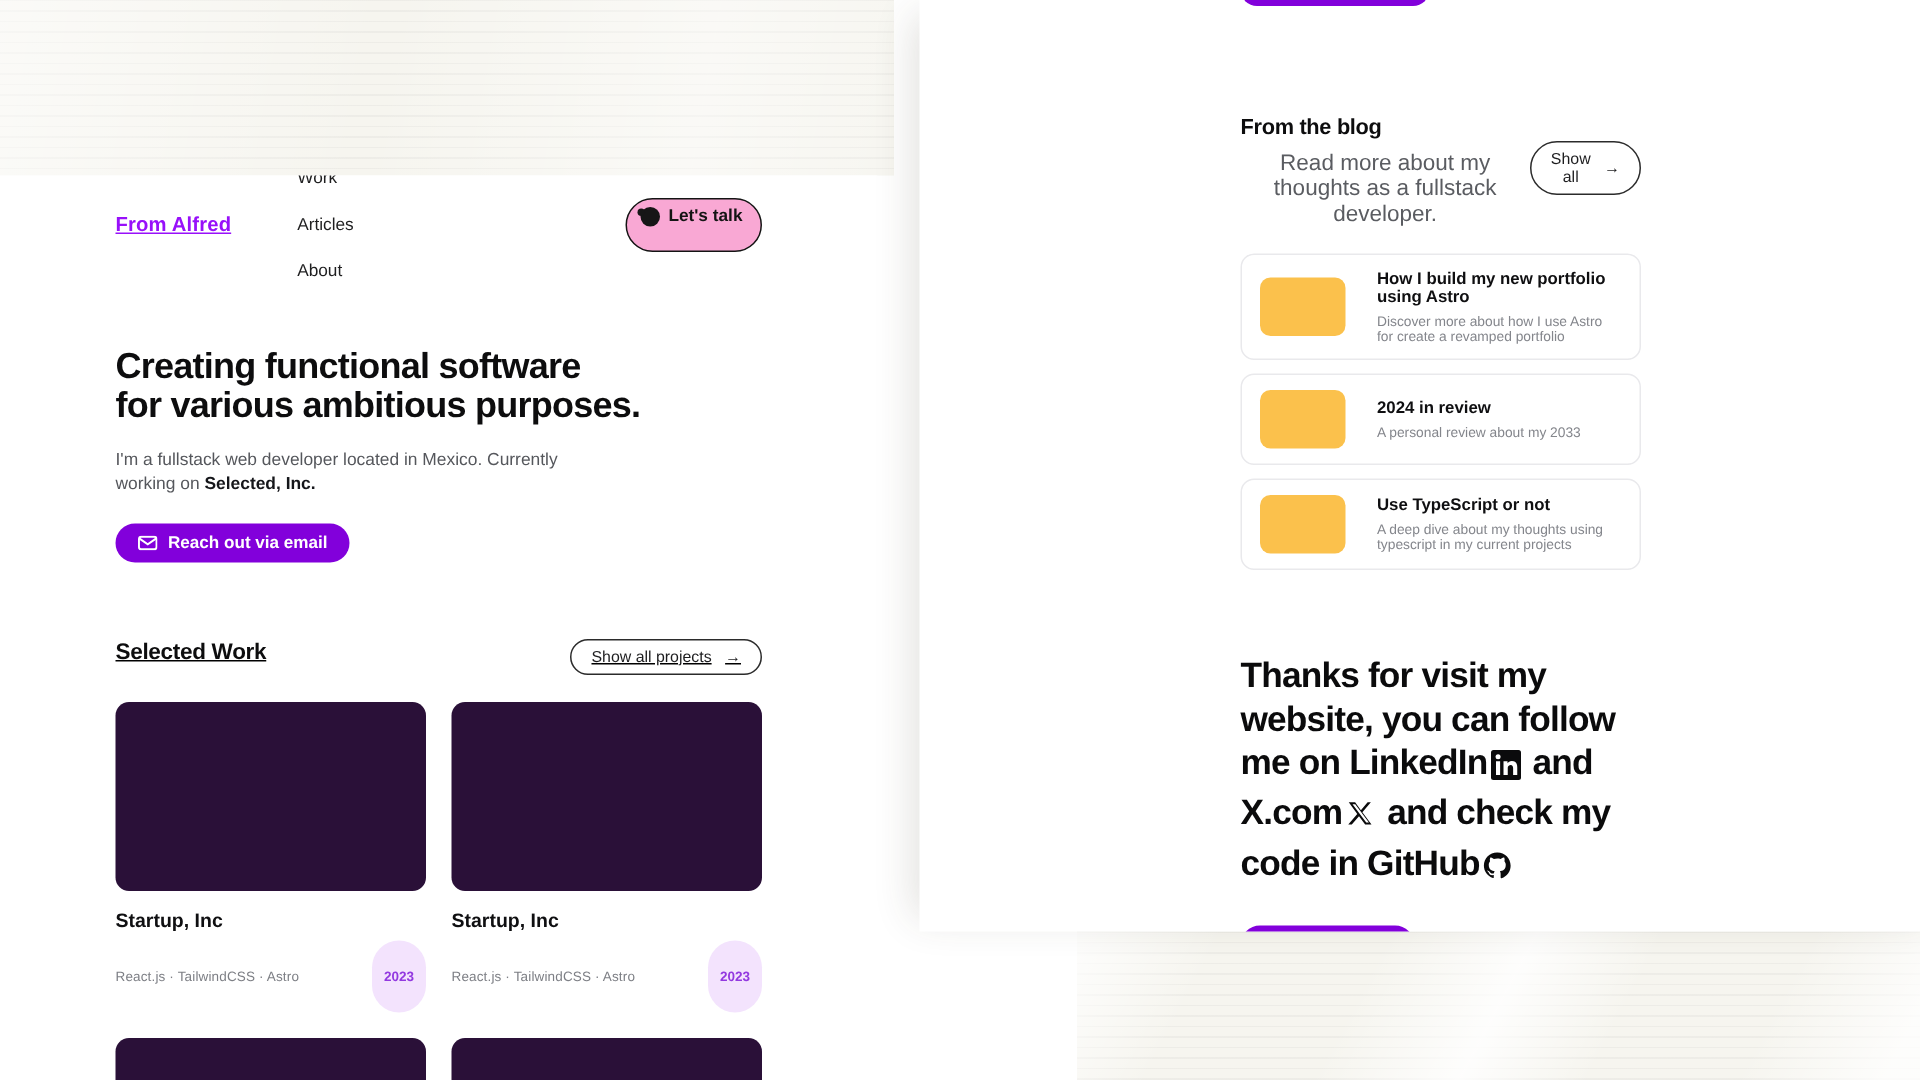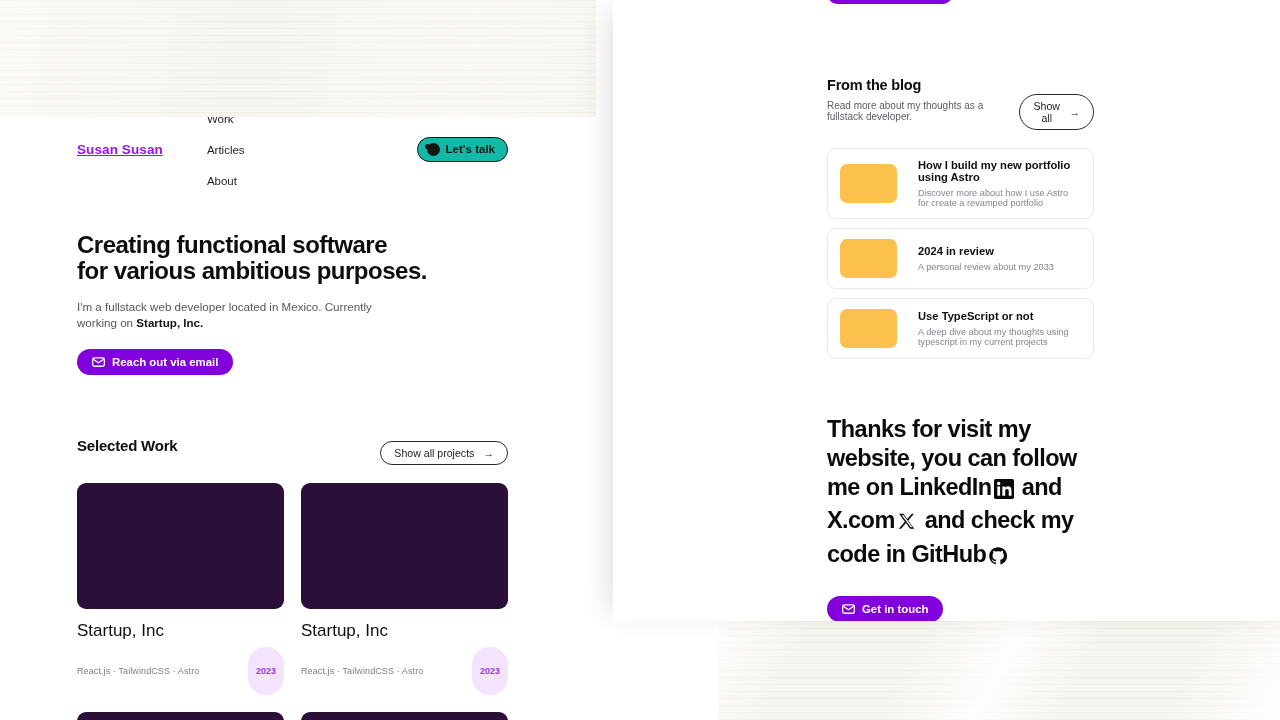--- a/index.html
+++ b/index.html
@@ -44,23 +44,23 @@
   #left-inner { position: relative; width: 585px; padding: 0 77px; }
 
   .topnav { display: flex; align-items: center; height: 65px; }
   .brand {
     color: #9810fa; font-size: 13.5px; font-weight: 700; letter-spacing: .1px;
   }
   .navlinks { display: flex; gap: 19px; margin-left: 44px; flex-direction: column; }
   .navlinks a { color: #1f1f20; font-size: 11.5px; text-decoration: none; }
   .pill-outline {
     margin-left: auto;
-    display: inline-flex; gap: 6px;
+    display: inline-flex; align-items: center; gap: 6px;
     border: 1.4px solid #141414; border-radius: 999px;
-    padding: 5px 12px 5px 9px; background: #14b8a6;
+    padding: 5px 12px 16px 9px; background: #f9a8d4;
     font-size: 11.5px; font-weight: 600; color: #141414; cursor: pointer;
   }
   .talk-ico {
     width: 13px; height: 13px; border-radius: 50%;
     background: #161616; display: inline-block; position: relative; flex: none;
   }
   .talk-ico::after {
     content: ""; position: absolute; left: -2px; top: 1px;
     width: 5px; height: 5px; border-radius: 50%; background: #161616;
   }
@@ -79,38 +79,38 @@
   .pill-solid {
     margin-top: 17px;
     display: inline-flex; align-items: center; gap: 7px;
     background: #8200db; color: #fff;
     border: none; border-radius: 999px;
     padding: 7px 15px; font-size: 11.4px; font-weight: 700; cursor: pointer;
   }
   .mail-ico { width: 13px; height: 10px; flex: none; }
 
   .section-head {
-    margin-top: 51px; display: flex; align-items: center; justify-content: space-between;
+    margin-top: 51px; display: flex; align-items: flex-start; justify-content: space-between; text-decoration: underline;
   }
   .section-head h2 { font-size: 15px; font-weight: 700; color: #0d0d0e; letter-spacing: -0.2px; }
   .ghost-pill {
     display: inline-flex; align-items: center; gap: 9px;
     border: 1.2px solid #2b2b2b; border-radius: 999px;
     padding: 5px 13px; background: #fff;
-    font-size: 10.6px; font-weight: 500; color: #1d1d1f; cursor: pointer; margin-top: 15px;
+    font-size: 10.6px; font-weight: 500; color: #1d1d1f; cursor: pointer;
   }
 
   .proj-grid {
     margin-top: 18px;
     display: grid; grid-template-columns: 207px 207px; gap: 17px 17px;
   }
   .proj-thumb {
     width: 207px; height: 126px; border-radius: 9px; background: #2a1038;
   }
-  .proj-title { margin-top: 12px; font-size: 17px; font-weight: 400; color: #0f0f11; }
+  .proj-title { margin-top: 12px; font-size: 13px; font-weight: 700; color: #0f0f11; }
   .proj-meta { margin-top: 6px; display: flex; align-items: center; }
   .proj-tags { font-size: 9px; color: #7d7f85; letter-spacing: .1px; }
   .year-badge {
     margin-left: auto; background: #f3e3fd; color: #9339e0;
     border-radius: 999px; padding: 19px 8px; font-size: 9px; font-weight: 600;
   }
 
   
   #right-window {
     position: absolute; left: 613px; top: 0; width: 695px; height: 621px;
@@ -119,21 +119,21 @@
   }
   #right-inner { position: relative; width: 695px; padding: 0 214px 0 214px; }
 
   .cut-pill {
     position: absolute; left: 214px; top: -18px;
     width: 126px; height: 22px; border-radius: 999px; background: #8200db;
   }
 
   .blog-head { padding-top: 77px; display: flex; align-items: flex-start; }
   .blog-head h2 { font-size: 14.5px; font-weight: 700; color: #0d0d0e; letter-spacing: -0.2px; }
-  .blog-head p { margin-top: 7px; font-size: 10px; color: #5a5c61; }
+  .blog-head p { margin-top: 7px; font-size: 15px; color: #5a5c61; text-align: center; }
   .blog-head .ghost-pill { margin-left: auto; margin-top: 17px; }
 
   .blog-list { margin-top: 18px; display: flex; flex-direction: column; gap: 9px; }
   .blog-card {
     display: flex; align-items: center; gap: 21px;
     border: 1px solid #e9e9ec; border-radius: 9px;
     padding: 10px 12px; background: #fff; cursor: pointer;
   }
   .blog-thumb { width: 57px; height: 39px; border-radius: 7px; background: #fbc14c; flex: none; }
   .blog-card h3 { font-size: 11.2px; font-weight: 700; color: #0f0f11; }
@@ -157,39 +157,39 @@
     <div class="sheen"></div>
   </div>
   <div id="bg-bottom-right" class="texture">
     <div class="sheen"></div>
   </div>
 
   <div id="left-window">
     <div id="left-inner">
 
       <div class="topnav">
-        <a class="brand" href="#">Susan Susan</a>
+        <a class="brand" href="#">From Alfred</a>
         <nav class="navlinks">
           <a href="#">Work</a>
           <a href="#">Articles</a>
           <a href="#">About</a>
         </nav>
         <button class="pill-outline">
           <span class="talk-ico"></span>
           <span>Let's talk</span>
         </button>
       </div>
 
       <h1 class="hero">
         <span>Creating functional software</span><br>
         <span>for various ambitious purposes.</span>
       </h1>
 
       <p class="hero-sub">
-        <span>I'm a fullstack web developer located in Mexico. Currently working on </span><b>Startup, Inc.</b>
+        <span>I'm a fullstack web developer located in Mexico. Currently working on </span><b>Selected, Inc.</b>
       </p>
 
       <button class="pill-solid">
         <svg class="mail-ico" viewBox="0 0 16 12">
           <rect x="0.8" y="0.8" width="14.4" height="10.4" rx="2" fill="none" stroke="#fff" stroke-width="1.6"></rect>
           <path d="M1.6 2.6 L8 7 L14.4 2.6" fill="none" stroke="#fff" stroke-width="1.6" stroke-linecap="round"></path>
         </svg>
         <span>Reach out via email</span>
       </button>
 

